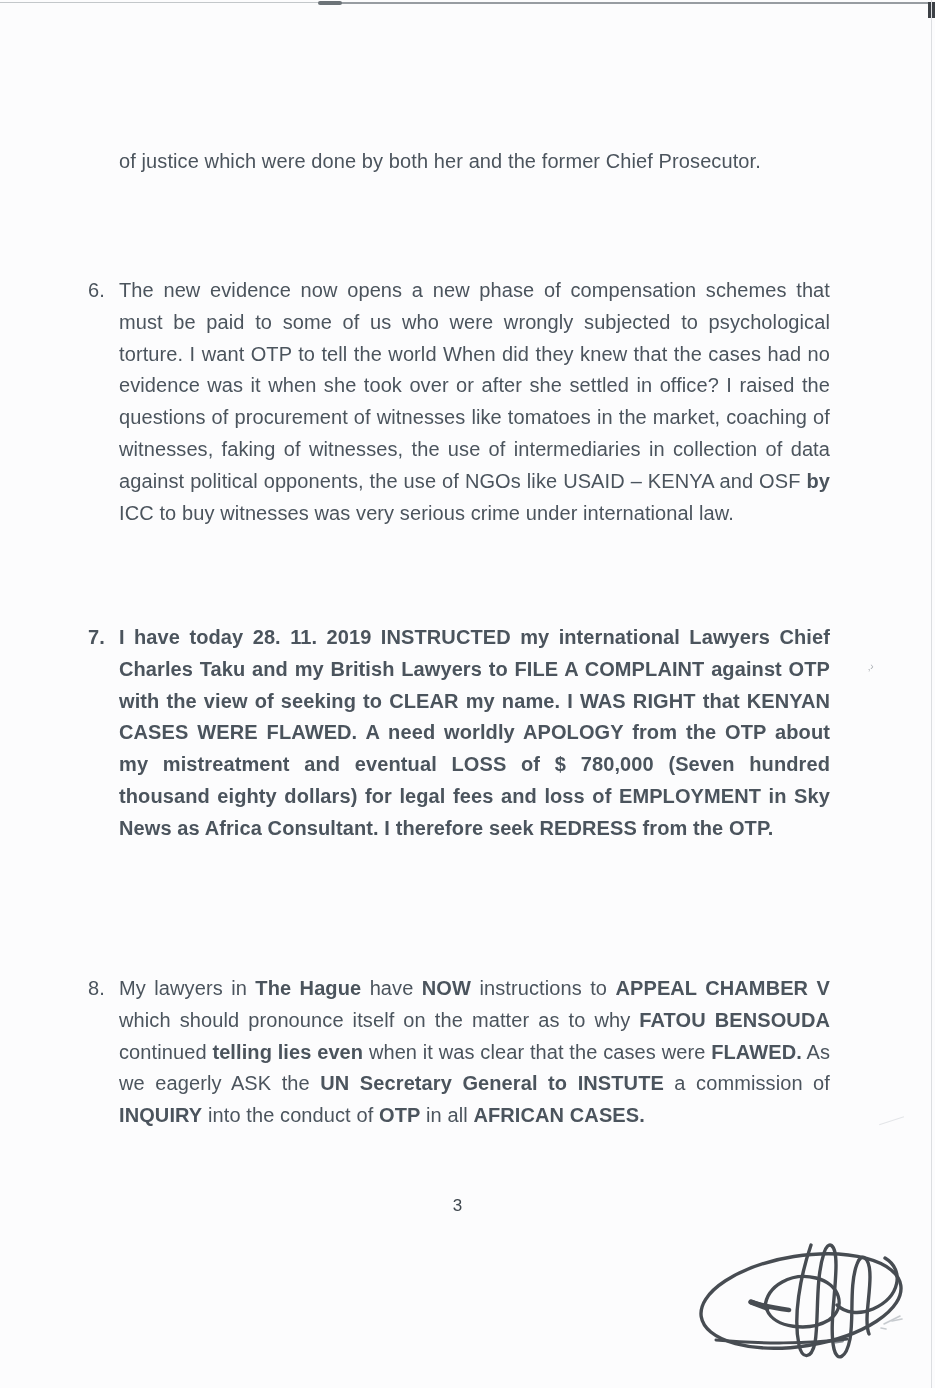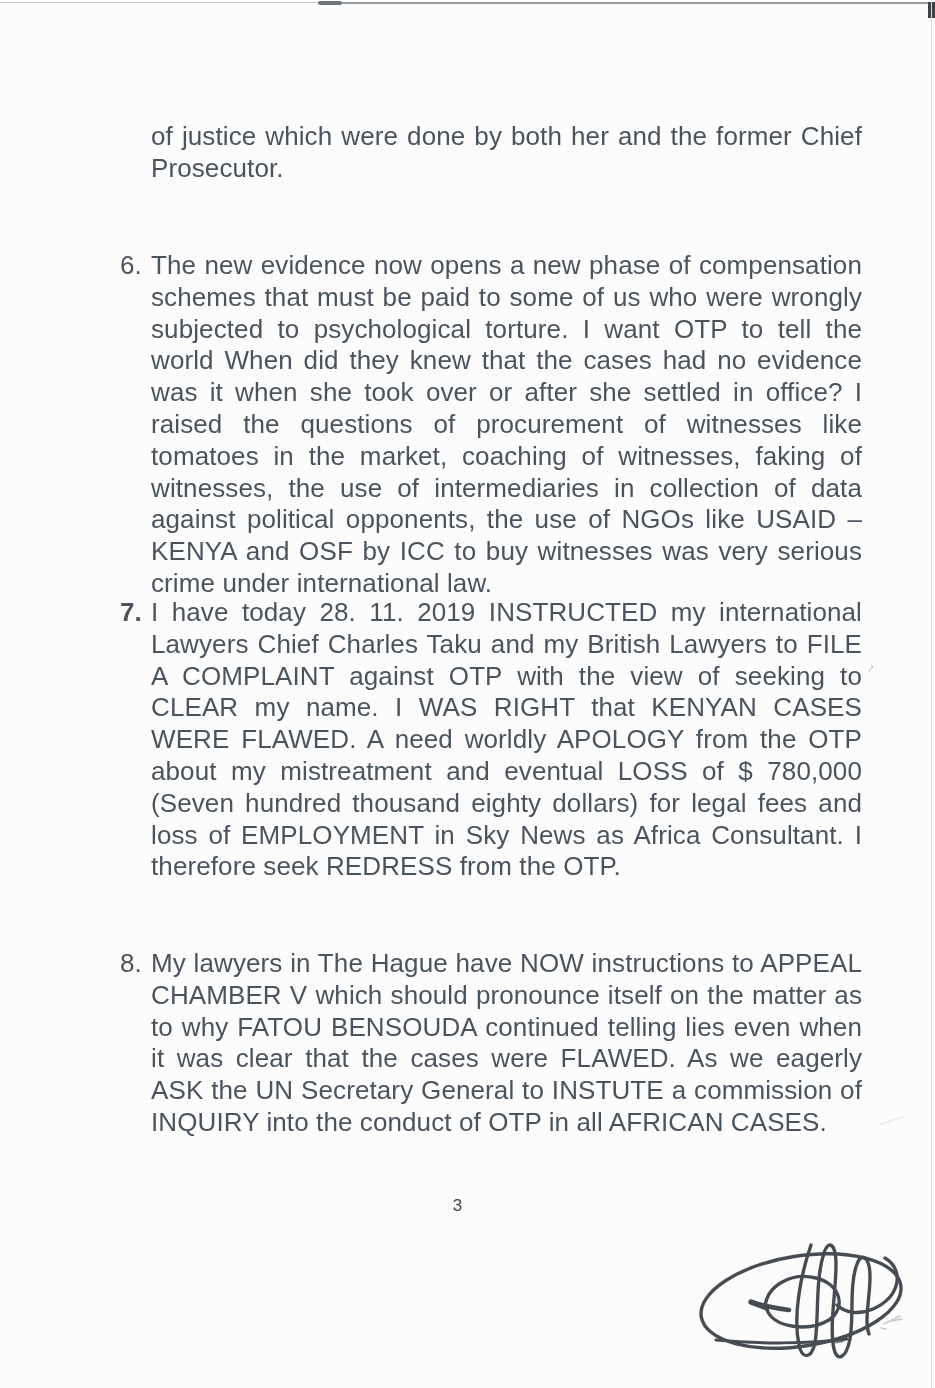--- a/index.html
+++ b/index.html
@@ -47,34 +47,35 @@
     position: absolute; top: 1340px; left: 834px; width: 10px; height: 3px;
     background: #8b9096; border-radius: 2px; transform: rotate(-8deg);
   }
   .speck-c {
     position: absolute; top: 1120px; left: 880px; width: 26px; height: 10px;
     border-top: 1px solid #e3e5e8; transform: rotate(-18deg);
   }
   
   .para {
     position: absolute;
-    left: 151px;
+    left: 119px;
     width: 711px;
     text-align: justify;
-    font-size: 26px;
+    font-size: 20px;
     line-height: 31.8px;
     letter-spacing: 0.1px;
+    margin-top: 25px;
   }
   .para .num {
     position: absolute;
     left: -31px;
     top: 0;
     text-align: left;
   }
-  .b { font-weight: 400; }
+  .b { font-weight: 700; }
   .p-cont { top: 121px; }
   .p-6 { top: 250px; }
   .p-7 { top: 597px; font-weight: 700; }
   .p-8 { top: 948px; }
   .page-number {
     position: absolute;
     top: 1196px;
     left: 0;
     width: 915px;
     text-align: center;

